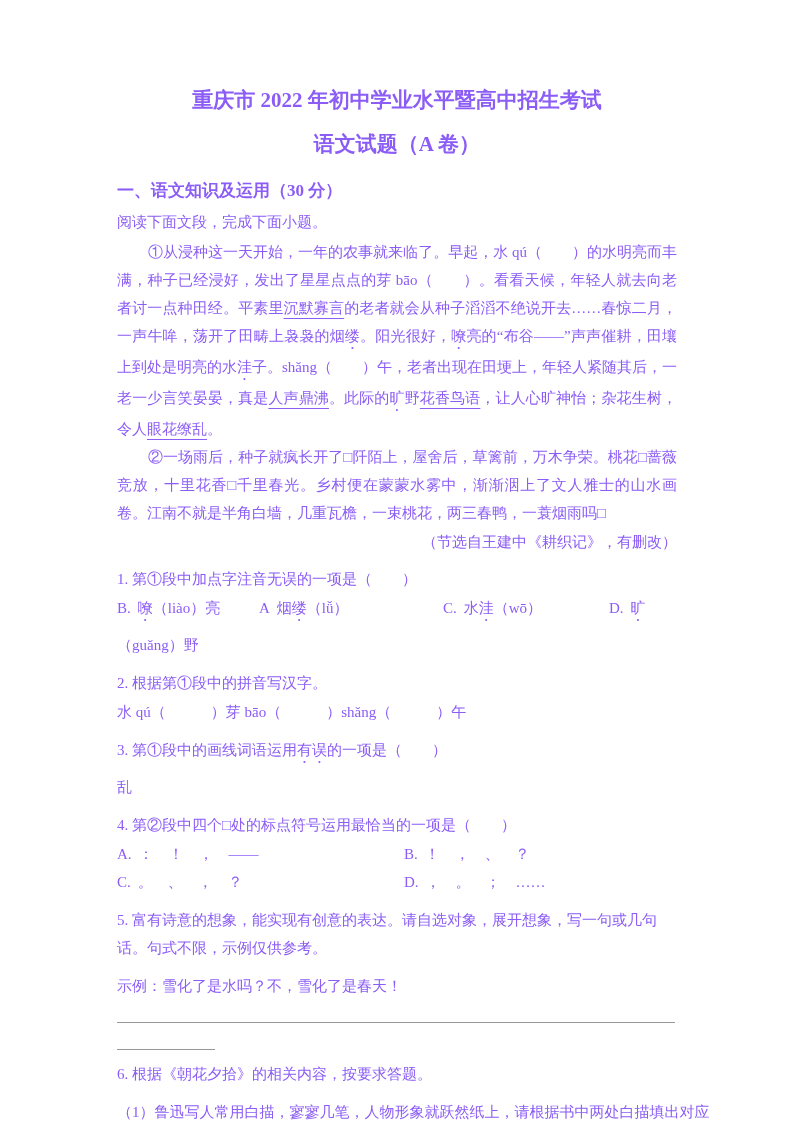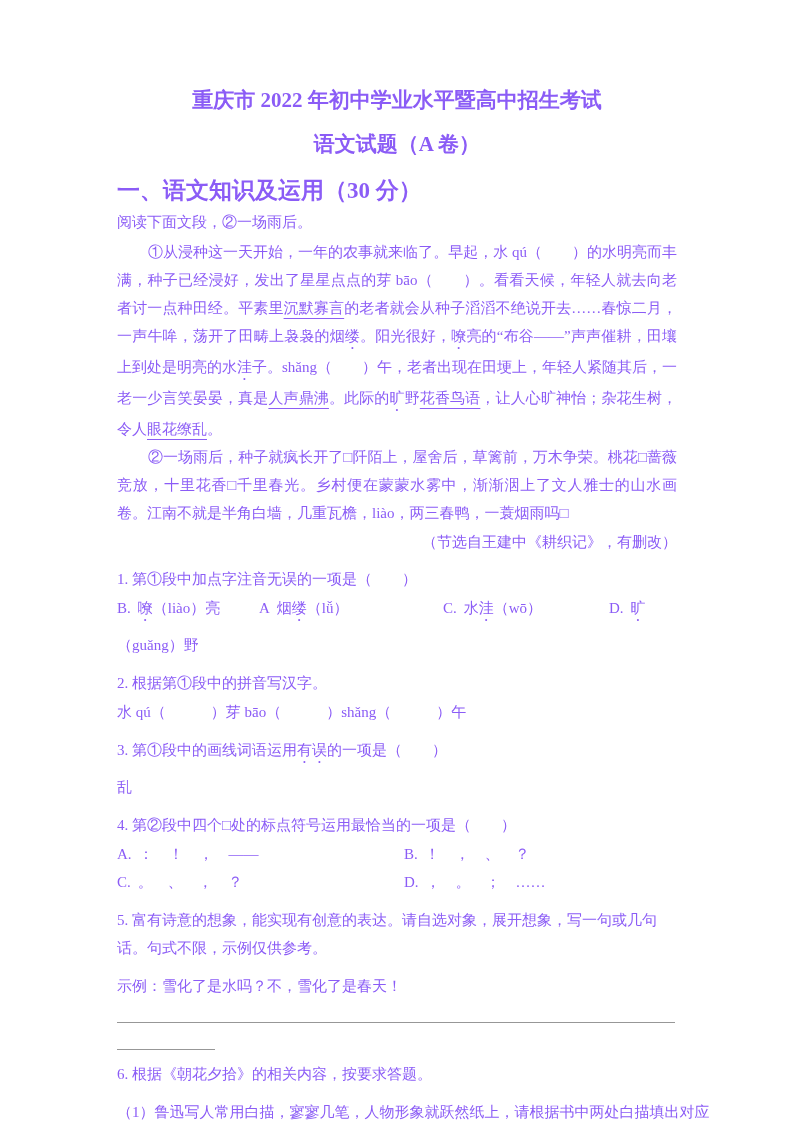--- a/index.html
+++ b/index.html
@@ -9,21 +9,21 @@
     background:#ffffff;
     color:#8b5cf6;
     font-family:"Liberation Serif","DejaVu Serif",serif;
     overflow:hidden;
     padding-left:8px;
   }
   .content { position:absolute; left:117px; top:84px; width:560px; }
 
   .title    { font-size:21px; font-weight:700; text-align:center; line-height:32px; }
   .subtitle { font-size:21px; font-weight:700; text-align:center; line-height:32px; margin-top:12px; }
-  .sec-head { font-size:23px; font-weight:700; line-height:26px; margin-top:18px; }
+  .sec-head { font-size:17px; font-weight:700; line-height:26px; margin-top:18px; }
   .intro    { font-size:15px; line-height:24px; margin:6px 0 0; }
 
   .passage  { font-size:15px; line-height:28px; text-align:justify; margin:4px 0 0; text-indent:31px; }
   .passage.second { margin-top:0; }
   .attribution { font-size:15px; line-height:26px; text-align:right; margin:2px 0 0; }
 
   .stem { font-size:15px; line-height:28px; margin:10px 0 0; }
   .nowrap { white-space:nowrap;text-align:right; }
 
   .ul {
@@ -64,25 +64,25 @@
 </head>
 <body>
 
 <div class="page">
   <div class="content">
 
     <div class="title">重庆市 2022 年初中学业水平暨高中招生考试</div>
     <div class="subtitle">语文试题（A 卷）</div>
 
     <div class="sec-head">一、语文知识及运用（30 分）</div>
-    <div class="intro">阅读下面文段，②一场雨后。</div>
+    <div class="intro">阅读下面文段，完成下面小题。</div>
 
     <p class="passage"><span>①从浸种这一天开始，一年的农事就来临了。早起，水 qú（　　）的水明亮而丰满，种子已经浸好，发出了星星点点的芽 bāo（　　）。看看天候，年轻人就去向老者讨一点种田经。平素里</span><span class="ul">沉默寡言</span><span>的老者就会从种子滔滔不绝说开去……春惊二月，一声牛哞，荡开了田畴上袅袅的烟</span><span class="dot-em">缕</span><span>。阳光很好，</span><span class="dot-em">嘹</span><span>亮的“布谷——”声声催耕，田壤上到处是明亮的水</span><span class="dot-em">洼</span><span>子。shǎng（　　）午，老者出现在田埂上，年轻人紧随其后，一老一少言笑晏晏，真是</span><span class="ul">人声鼎沸</span><span>。此际的</span><span class="dot-em">旷</span><span>野</span><span class="ul">花香鸟语</span><span>，让人心旷神怡；杂花生树，令人</span><span class="ul">眼花缭乱</span><span>。</span></p>
 
-    <p class="passage second">②一场雨后，种子就疯长开了□阡陌上，屋舍后，草篱前，万木争荣。桃花□蔷薇竞放，十里花香□千里春光。乡村便在蒙蒙水雾中，渐渐洇上了文人雅士的山水画卷。江南不就是半角白墙，几重瓦檐，liào，两三春鸭，一蓑烟雨吗□</p>
+    <p class="passage second">②一场雨后，种子就疯长开了□阡陌上，屋舍后，草篱前，万木争荣。桃花□蔷薇竞放，十里花香□千里春光。乡村便在蒙蒙水雾中，渐渐洇上了文人雅士的山水画卷。江南不就是半角白墙，几重瓦檐，一束桃花，两三春鸭，一蓑烟雨吗□</p>
     <p class="attribution">（节选自王建中《耕织记》，有删改）</p>
 
     <p class="stem">1. 第①段中加点字注音无误的一项是（　　）</p>
     <div class="opt-grid-4">
       <span><span class="opt-label">B.</span><span></span><span class="dot-em">嘹</span><span>（liào）亮</span></span>
       <span><span class="opt-label">A</span><span>烟</span><span class="dot-em">缕</span><span>（lǚ）</span></span>
       <span><span class="opt-label">C.</span><span>水</span><span class="dot-em">洼</span><span>（wō）</span></span>
       <span><span class="opt-label">D.</span><span></span><span class="dot-em">旷</span><span></span></span>
     </div>
     <p class="wrap-line">（guǎng）野</p>

